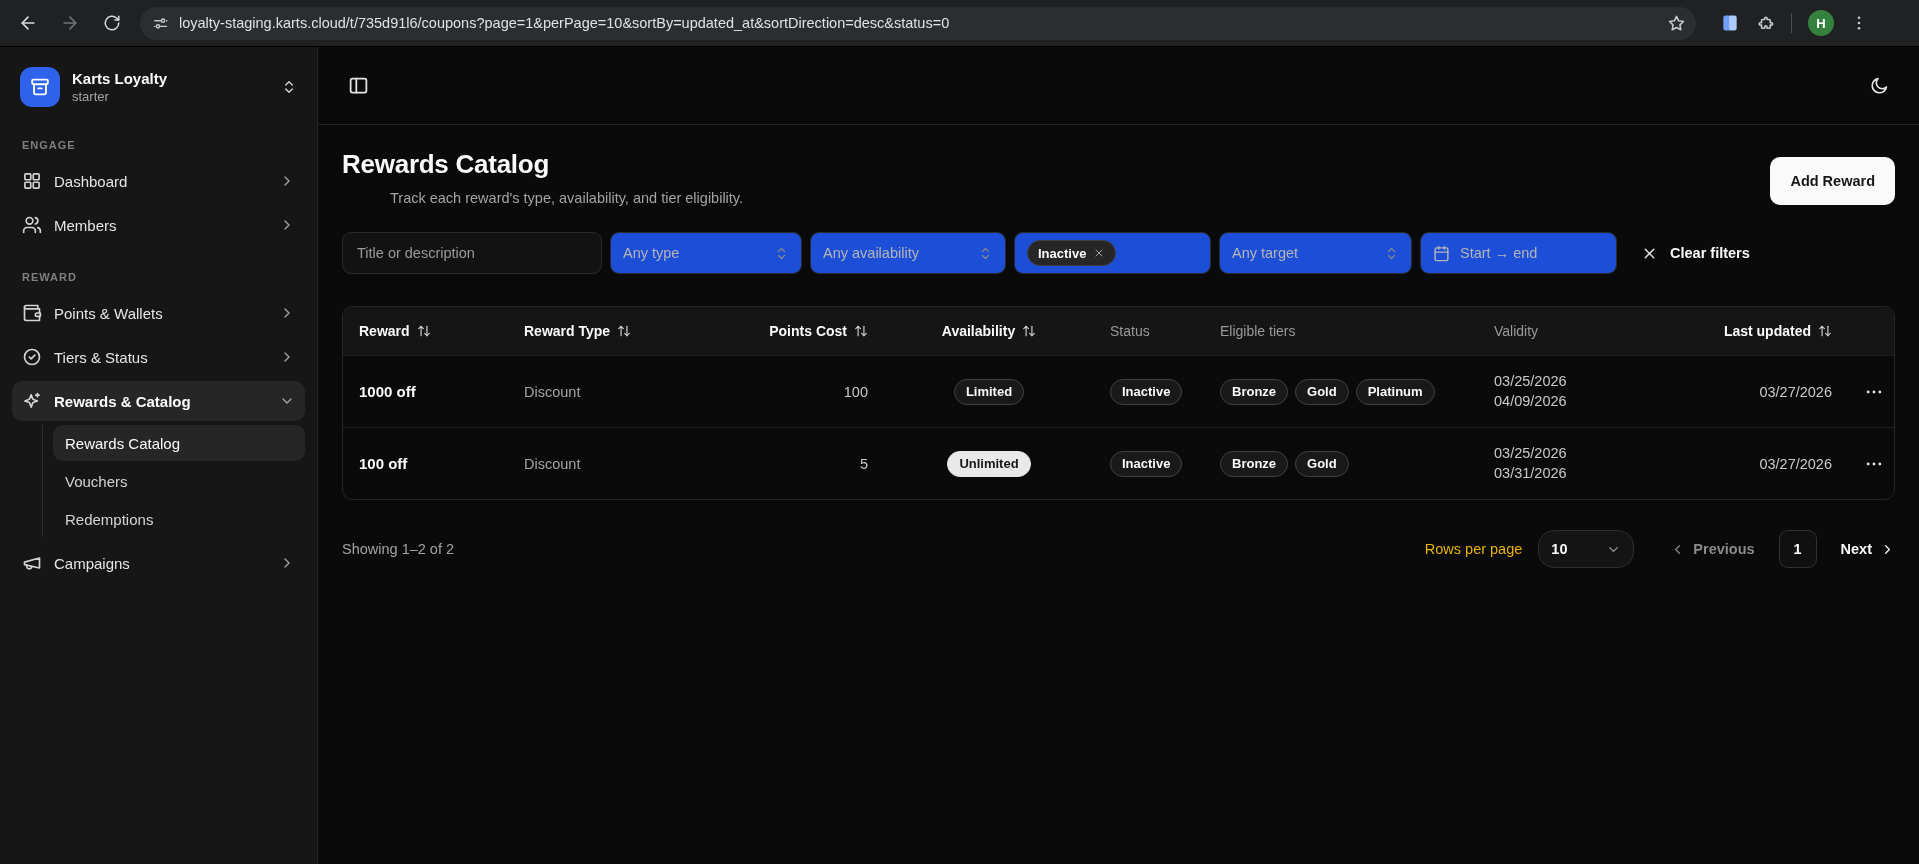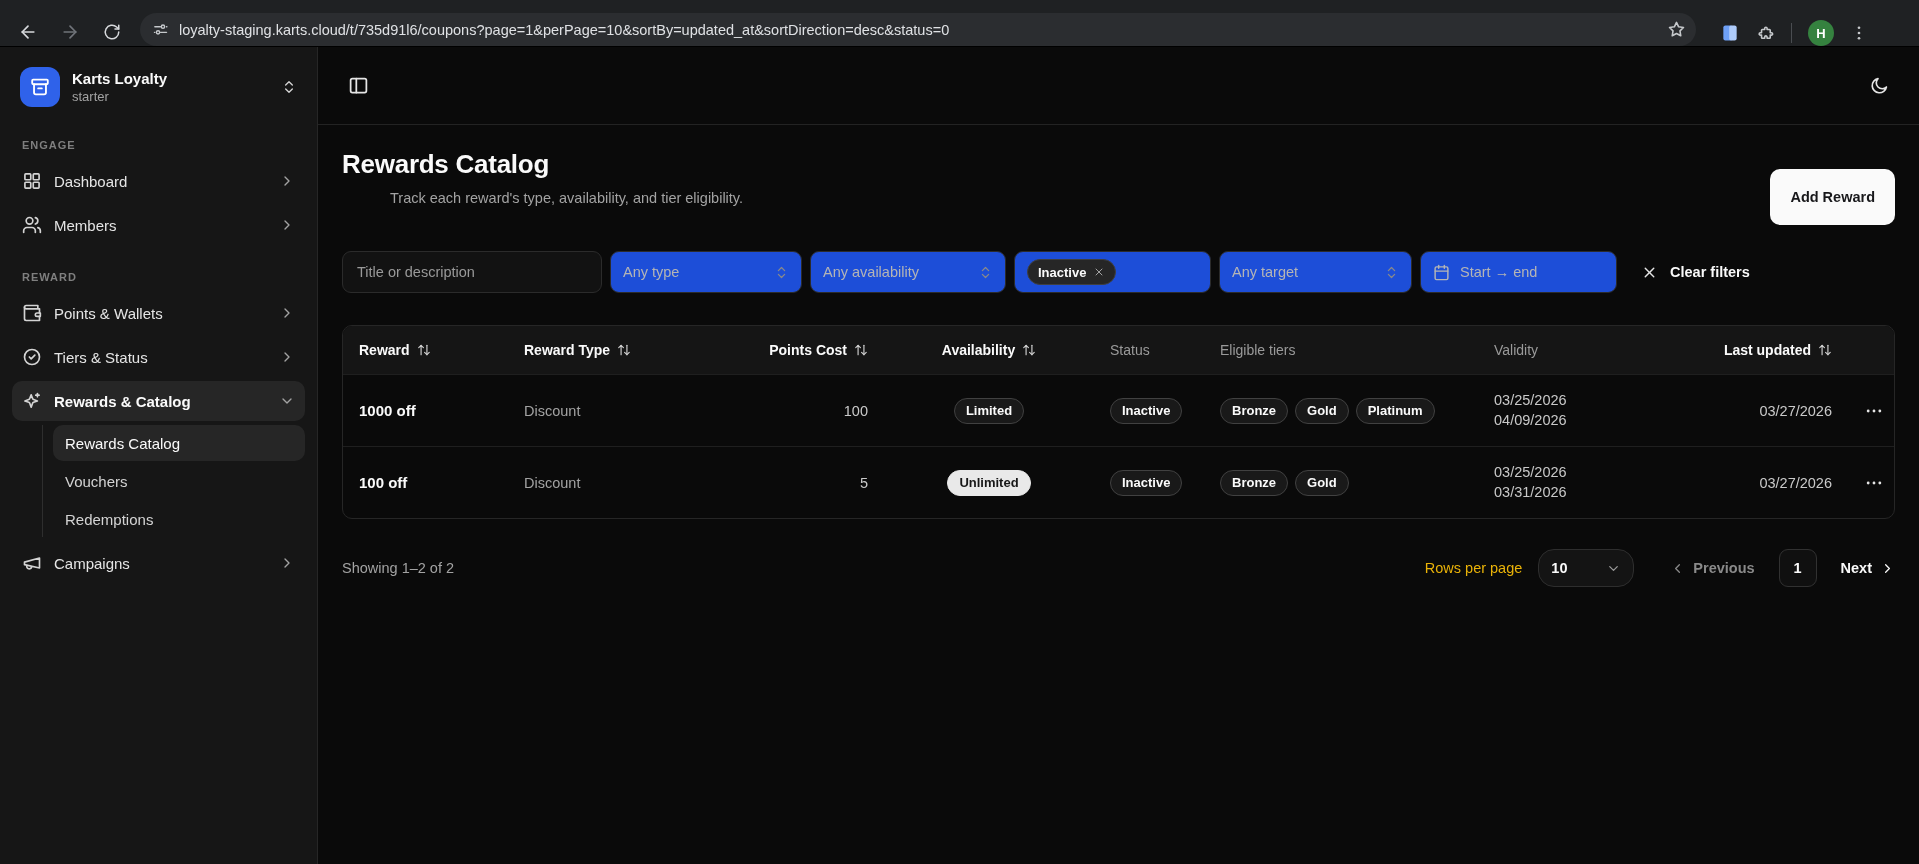--- a/index.html
+++ b/index.html
@@ -9,21 +9,21 @@
     font-family:"Liberation Sans", sans-serif;
     color:#fafafa;
     position:relative;
   }
   .icon { display:inline-flex; align-items:center; justify-content:center; flex:0 0 auto; }
   .icon svg { display:block; }
 
   
   .browser-bar {
     position:absolute; top:0; left:0; width:1919px; height:47px;
-    background:#1f2123; display:flex; align-items:flex-end; padding:0 14px; gap:14px;
+    background:#1f2123; display:flex; align-items:center; padding:0 14px; gap:14px;
     border-bottom:1px solid #000;
   }
   .nav-btn { width:28px; height:28px; border-radius:50%; display:flex; align-items:center; justify-content:center; color:#d7d9dc; cursor:pointer; }
   .nav-btn.dim { color:#70747a; }
   .omnibox {
     height:33px; background:#2b2d30; border-radius:17px; flex:0 1 1556px;
     display:flex; align-items:center; padding:0 10px 0 12px; gap:10px; min-width:0;
   }
   .omnibox .url { color:#dfe1e4; font-size:14.5px; white-space:nowrap; overflow:hidden; flex:1; }
   .browser-right { display:flex; align-items:center; gap:16px; margin-left:10px; }
@@ -67,21 +67,21 @@
   .panel-toggle { color:#e5e5e5; cursor:pointer; }
   .theme-toggle { margin-left:auto; color:#e5e5e5; cursor:pointer; }
 
   
   .content { position:absolute; top:125px; left:318px; right:0; bottom:0; padding:24px 24px 0 24px; }
   .page-head { display:flex; justify-content:space-between; align-items:flex-start; }
   .page-title { font-size:26px; font-weight:bold; letter-spacing:-.01em; }
   .page-subtitle { font-size:14.5px; color:#a3a3a3; margin-top:10px;margin-left:48px; }
   .btn-primary {
     background:#fafafa; color:#18181b; font-weight:bold; font-size:14.5px;
-    height:56px; padding:0 20px; border:none; border-radius:10px; cursor:pointer; margin-top:20px;
+    height:48px; padding:0 20px; border:none; border-radius:10px; cursor:pointer; margin-top:8px;
     font-family:"Liberation Sans", sans-serif;
   }
 
   .filters { display:flex; align-items:center; gap:8px; margin-top:26px; }
   .control {
     height:42px; background:#1d4ed8; border:1px solid #2b2b2b; border-radius:9px;
     display:flex; align-items:center; padding:0 12px; gap:10px; color:#b5b5b5; font-size:14.5px; cursor:pointer;
   }
   .control .sel-label { flex:1; }
   .control .dd { color:#8a8a8a; }

